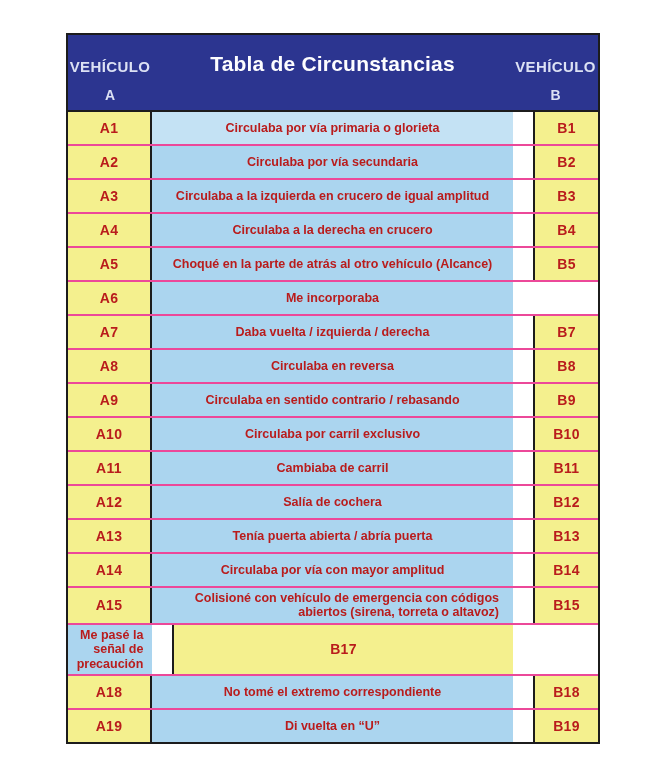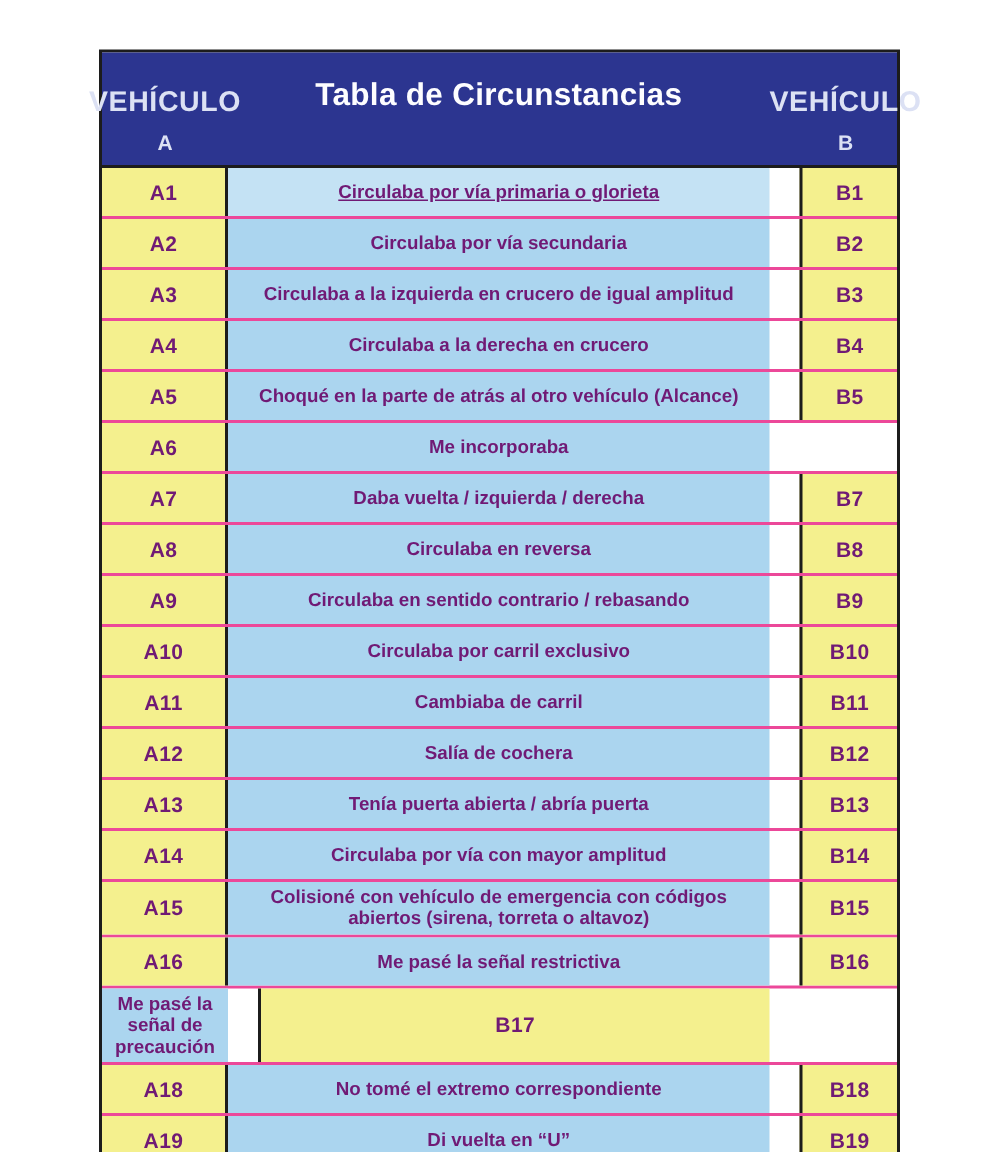--- a/index.html
+++ b/index.html
@@ -34,21 +34,21 @@
   .hcell-side {
     display: flex;
     flex-direction: column;
     align-items: center;
     justify-content: space-between;
     padding: 23px 0 7px 0;
     box-sizing: border-box;
   }
   .hlabel {
     color: #dce1f4;
-    font-size: 19px;
+    font-size: 15px;
     font-weight: bold;
     letter-spacing: 0.4px;
   }
   .hletter {
     color: #dce1f4;
     font-size: 14px;
     font-weight: bold;
   }
   .hcell-center {
     display: flex;
@@ -68,39 +68,39 @@
     display: grid;
     grid-template-columns: 84px 361px 1fr;
     min-height: 32px;
     border-top: 2px solid #ec4899;
   }
   .trow:first-child { border-top: none; }
   .cell {
     display: flex;
     align-items: center;
     justify-content: center;
-    text-align: center;
-    box-sizing: border-box;
-    color: #701a75;
+    text-align: right;
+    box-sizing: border-box;
+    color: #b91c1c;
     font-weight: bold;
   }
   .cell-code {
     background: #f4f08e;
     font-size: 14px;
     letter-spacing: 0.3px;
   }
   .cell-a { border-right: 2px solid #1c1c1c; }
   .cell-b { border-left: 2px solid #1c1c1c; margin-left: 20px; }
   .cell-desc {
     background: #abd5ef;
     font-size: 12.5px;
     line-height: 1.15;
     padding: 3px 14px;
   }
-  .trow:first-child .cell-desc { background: #c4e2f4; text-decoration: underline; }
+  .trow:first-child .cell-desc { background: #c4e2f4; }
 </style>
 </head>
 <body>
 
 <div class="page">
   <div class="circ-table">
 
     <div class="thead">
       <div class="hcell-side">
         <span class="hlabel">VEHÍCULO</span>
@@ -198,25 +198,20 @@
         <div class="cell cell-desc">Circulaba por vía con mayor amplitud</div>
         <div class="cell cell-code cell-b">B14</div>
       </div>
 
       <div class="trow">
         <div class="cell cell-code cell-a">A15</div>
         <div class="cell cell-desc">Colisioné con vehículo de emergencia con códigos abiertos (sirena, torreta o altavoz)</div>
         <div class="cell cell-code cell-b">B15</div>
       </div>
 
-      <div class="trow">
-        <div class="cell cell-code cell-a">A16</div>
-        <div class="cell cell-desc">Me pasé la señal restrictiva</div>
-        <div class="cell cell-code cell-b">B16</div>
-      </div>
 
       <div class="trow">
         <div class="cell cell-desc">Me pasé la señal de precaución</div>
         <div class="cell cell-code cell-b">B17</div>
       </div>
 
       <div class="trow">
         <div class="cell cell-code cell-a">A18</div>
         <div class="cell cell-desc">No tomé el extremo correspondiente</div>
         <div class="cell cell-code cell-b">B18</div>

